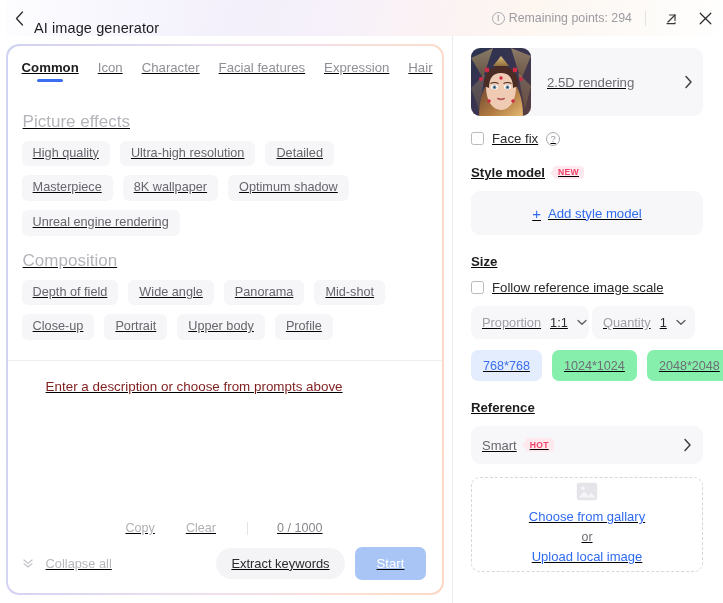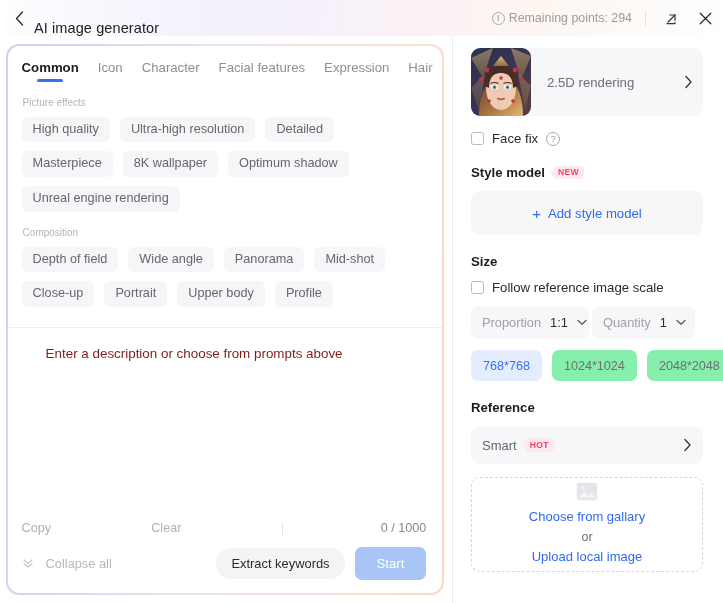--- a/index.html
+++ b/index.html
@@ -25,21 +25,21 @@
   .hdr-right { margin-left: auto; display: flex; align-items: center; height: 36px; padding-right: 12px; }
   .pts { display: flex; align-items: center; gap: 4px; font-size: 12.4px; color: #9b9ba1; }
   .pts-ico { width: 13px; height: 13px; border: 1.2px solid #a9a9af; border-radius: 50%;
     display: flex; align-items: center; justify-content: center; font-size: 9px; color: #a9a9af;
     line-height: 1; font-weight: 700; }
   .hdr-div { width: 1px; height: 15px; background: #e2e2e6; margin: 0 13px 0 13px; }
   .ico-btn { width: 24px; height: 24px; display: flex; align-items: center; justify-content: center; cursor: pointer; }
   .ico-btn + .ico-btn { margin-left: 10px; }
 
   
-  .body { position: absolute; left: 0; top: 36px; width: 723px; height: 567px; display: flex; }
+  .body { position: absolute; left: 0; top: 36px; width: 723px; height: 567px; display: flex; text-decoration: underline; }
   .left-col { width: 452px; height: 567px; position: relative; padding: 8px 8px 8px 6px; }
   .vdivider { position: absolute; left: 452px; top: 0; width: 1px; height: 567px; background: #ececf0; }
   .right-col { width: 271px; height: 567px; padding: 12px 20px 0 19px; position: relative; }
 
   
   .card {
     position: relative; width: 438px; height: 551px; border-radius: 13px;
     background: linear-gradient(95deg,#cfd2f2 0%,#dcd6f1 22%,#eadff0 42%,#f5dfe6 62%,#fbdfd2 82%,#fbd9c4 100%);
     padding: 1.6px;
   }
@@ -55,38 +55,38 @@
     position: relative; white-space: nowrap;
   }
   .tab.active { color: #1d1d1f; font-weight: 700; }
   .tab.active::after {
     content: ""; position: absolute; left: 50%; transform: translateX(-50%);
     bottom: 2px; width: 26px; height: 3px; border-radius: 2px; background: #3b6ef0;
   }
 
   
   .chip-area { padding: 10px 14px 6px 14px; flex: 0 0 auto; }
-  .grp-title { font-size: 10px; color: #b4b4ba; margin: 3px 0 9px 1px; }
+  .grp-title { font-size: 17px; color: #b4b4ba; margin: 18px 0 9px 1px; }
   .grp-title.second { margin-top: 15px; }
   .chips { display: flex; flex-wrap: wrap; gap: 9px 10px; }
   .chip {
     background: #f6f6f8; border-radius: 6px; font-size: 12.7px; color: #66666d;
     padding: 6px 11px 7px 11px; line-height: 1; cursor: pointer; white-space: nowrap;
   }
 
   .hsep { height: 1px; background: #eeeef1; margin: 14px 0 0 0; }
 
   
   .prompt {
     flex: 1 1 auto; padding: 18px 14px 0 14px; position: relative;
   }
   .prompt-ph { font-size: 13.4px; color: #7f1d1d; padding-left: 24px; }
 
   .prompt-foot { padding: 0 16px 0 0; }
-  .foot-row1 { display: flex; align-items: center; justify-content: space-between; gap: 17px; height: 26px; }
+  .foot-row1 { display: flex; align-items: center; justify-content: center; gap: 17px; height: 26px; }
   .foot-link { font-size: 12.6px; color: #b0b0b6; cursor: pointer; margin-left: 14px; }
   .foot-div { width: 1px; height: 13px; background: #e4e4e8; margin: 0 12px 0 14px; }
   .counter { font-size: 12.6px; color: #87878e; }
 
   .foot-row2 { display: flex; align-items: center; height: 52px; padding: 0 0 8px 14px; }
   .collapse { display: flex; align-items: center; gap: 12px; font-size: 12.8px; color: #b7b7bd; cursor: pointer; }
   .btn-extract {
     margin-left: auto; background: #f4f4f6; color: #2b2b2e; font-size: 12.9px;
     border-radius: 17px; padding: 8px 15px; cursor: pointer; border: none;
     font-family: "Liberation Sans", sans-serif;

